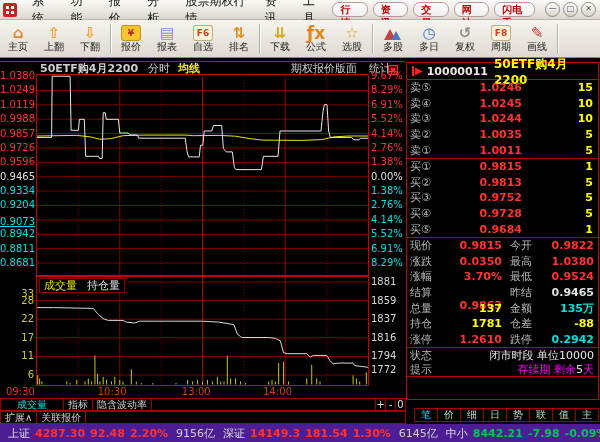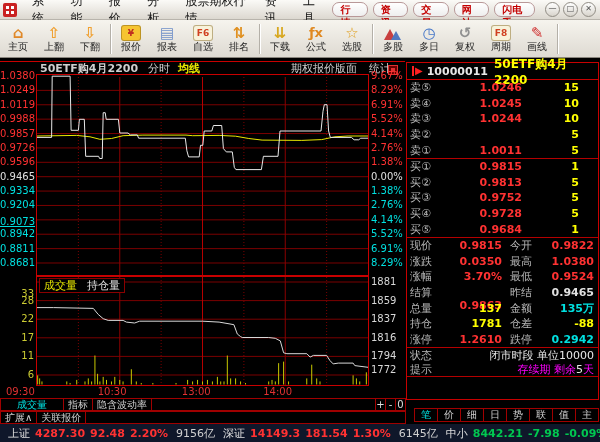--- a/index.html
+++ b/index.html
@@ -60,33 +60,33 @@
   
   .qpanel{position:absolute;left:406px;top:62px;width:193px;height:338px;background:#000;
     border:1px solid #c80000;border-bottom:1px solid #c80000;box-sizing:border-box}
   .qhead{height:16px;border-bottom:1px solid #c80000;display:flex;align-items:center}
   .qflag{color:#ff2020;font-size:10px;margin:0 4px 0 5px;border-left:2px solid #ff2020;padding-left:1px;line-height:10px}
   .qcode{color:#e8e8e8;font-weight:bold;margin-right:6px}
   .qname{color:#ffff00;font-weight:bold;font-size:12px}
   .qrow{height:15.6px;display:flex;align-items:center}
   .qrow .ql{color:#b8b8b8;width:30px;margin-left:3px}
   .qrow .qp{width:82px;text-align:right;font-weight:bold}
-  .qrow .qq{flex:1;text-align:right;margin-right:19px;font-weight:bold}
+  .qrow .qq{flex:1;text-align:right;margin-right:5px;font-weight:bold}
   .qsep{height:0;border-top:1px solid #b40000}
   .irow{height:15.6px;display:flex;align-items:center}
   .irow .il{color:#b8b8b8;margin-left:3px;width:32px}
   .irow .iv{width:60px;text-align:right;font-weight:bold}
   .irow .il2{color:#b8b8b8;margin-left:8px;width:32px}
   .irow .iv2{flex:1;text-align:right;margin-right:4px;font-weight:bold}
   .srow{height:14px;display:flex;align-items:center}
   .srow .sl{color:#b8b8b8;margin-left:3px;width:40px}
   .srow .sv{flex:1;text-align:right;margin-right:4px;color:#e8e8e8}
   .minitabs{position:absolute;left:414px;top:408px;display:flex;height:14px}
   
-  .statusbar{position:absolute;left:0;top:424px;width:600px;height:18px;background:#0f172a;
+  .statusbar{position:absolute;left:0;top:424px;width:600px;height:18px;background:#4c1d95;
     display:flex;align-items:center;font-size:11px;white-space:nowrap}
   .sb-lab{color:#e0e0e0;margin-left:8px}
   .sb-v{font-weight:bold;margin-left:5px}
   .sb-amt{color:#d0d0d0;margin-left:8px}
   .sb-sepline{width:1px;height:12px;background:#555;margin:0 6px 0 10px}
   .sig{position:relative;width:40px;height:12px;margin-right:2px}
 </style>
 </head>
 <body>
 
@@ -152,21 +152,21 @@
       <div class="tb-btn">
         <div class="tb-ico" style="color: rgb(224, 144, 32);">⇅</div>
         <div class="tb-lab">排名</div>
       </div>
       <div class="tb-sep"></div>
       <div class="tb-btn">
         <div class="tb-ico" style="color: rgb(216, 168, 32);">⇊</div>
         <div class="tb-lab">下载</div>
       </div>
       <div class="tb-btn">
-        <div class="tb-ico" style="color: rgb(224, 136, 32); font-size: 13px; text-align: right;">ƒx</div>
+        <div class="tb-ico" style="color: rgb(224, 136, 32); font-size: 17px; text-align: right;">ƒx</div>
         <div class="tb-lab">公式</div>
       </div>
       <div class="tb-btn">
         <div class="tb-ico" style="color: rgb(224, 160, 32);">☆</div>
         <div class="tb-lab">选股</div>
       </div>
       <div class="tb-sep"></div>
       <div class="tb-btn">
         <div class="tb-ico">
           <div class="mounts">
@@ -391,20 +391,21 @@
           <span class="qp" style="color: rgb(255, 50, 50);">1.0245</span>
           <span class="qq" style="color: rgb(255, 255, 0);">10</span>
         </div>
         <div class="qrow">
           <span class="ql">卖③</span>
           <span class="qp" style="color: rgb(255, 50, 50);">1.0244</span>
           <span class="qq" style="color: rgb(255, 255, 0);">10</span>
         </div>
         <div class="qrow">
           <span class="ql">卖②</span>
+          <span class="qp" style="color: rgb(255, 50, 50);">1.0035</span>
           <span class="qq" style="color: rgb(255, 255, 0);">5</span>
         </div>
         <div class="qrow">
           <span class="ql">卖①</span>
           <span class="qp" style="color: rgb(255, 50, 50);">1.0011</span>
           <span class="qq" style="color: rgb(255, 255, 0);">5</span>
         </div>
       </div>
     <div class="qsep"></div>
     <div id="bids">

